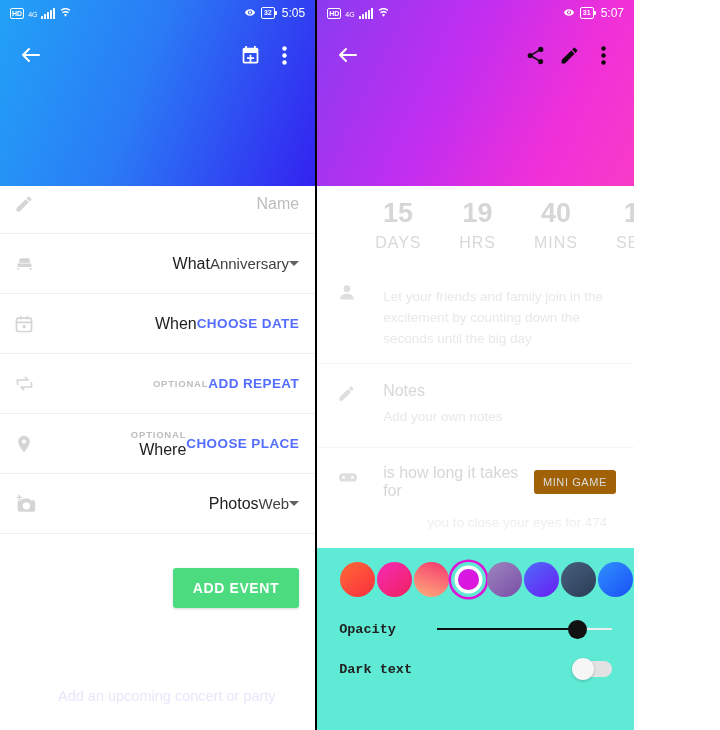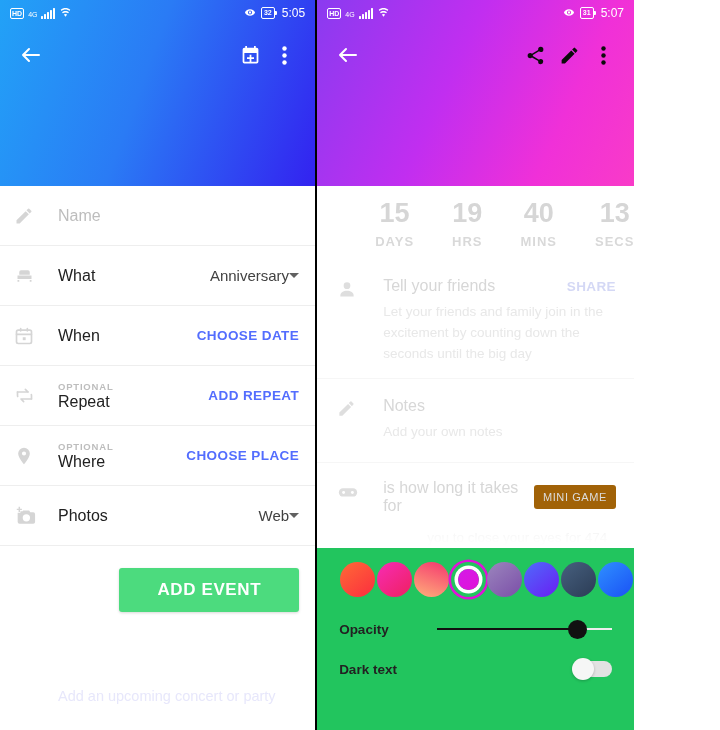--- a/index.html
+++ b/index.html
@@ -59,67 +59,68 @@
     position:absolute; top:0; left:0; width:100%; height:186px;
     background:linear-gradient(115deg,#8a3bf0 0%,#c12ef0 42%,#f030d8 75%,#f93bc8 100%);
   }
   .hero-text { position:absolute; left:58px; bottom:26px; z-index:4; }
   .hero-title { color:#fff; font-size:27px; font-weight:700; letter-spacing:.2px; }
   .hero-sub { color:#e7e7fb; font-size:14.5px; margin-top:8px; }
   .hero-text.rt .hero-title { font-size:26px; }
   .hero-text.rt .hero-sub { font-size:15px; font-weight:700; color:#ffffff; margin-top:6px; }
 
   
-  .list { position:absolute; top:186px; left:0; width:100%; }
+  .list { position:absolute; top:174px; left:0; width:100%;text-align:right; }
   .row {
     height:60px; display:flex; align-items:center;
     padding:0 16px 0 14px; border-bottom:1px solid #eeeeee;
     position:relative;
   }
   .row .ico { width:44px; display:flex; align-items:center; justify-content:flex-start; }
   .row .labels { flex:1; display:flex; flex-direction:column; justify-content:center; }
   .opt { font-size:9.5px; letter-spacing:.8px; color:#bdbdbd; font-weight:700; margin-bottom:1px; }
   .lbl { font-size:16px; color:#212121; }
   .lbl.ph { color:#bdbdbd; }
   .action { font-size:13.5px; font-weight:700; letter-spacing:.4px; color:#536dfe; }
   .value { font-size:15px; color:#424242; display:flex; align-items:center; }
   .caret { width:0;height:0;border-left:5px solid transparent;border-right:5px solid transparent;border-top:5px solid #616161; }
 
   .addbtn {
     position:absolute; right:16px; top:568px;
     background:#4cdb7e; color:#fff; border:none; border-radius:3px;
-    padding:12px 38px; font-size:17px; font-weight:700; letter-spacing:.6px;
+    padding:12px 20px; font-size:14px; font-weight:700; letter-spacing:.6px;
     cursor:pointer; box-shadow:0 1px 3px rgba(0,0,0,.16);
     font-family:"Liberation Sans", sans-serif;
   }
 
   
   .rcontent { position:absolute; top:186px; left:0; width:100%; }
   .countdown { display:flex; padding:14px 0 6px 58px; gap:38px; }
   .cd { text-align:center; width:46px; }
   .cd-num { font-size:27px; font-weight:700; color:#d6d6d6; line-height:1; }
-  .cd-lbl { font-size:13px; font-weight:700; letter-spacing:1px; color:#d9d9d9; margin-top:7px; }
+  .cd-lbl { font-size:16px; font-weight:400; letter-spacing:1px; color:#d9d9d9; margin-top:7px; }
 
   .rrow { display:flex; padding:0 18px 0 20px; }
   .rrow .ico { width:46px; padding-top:2px; }
   .rrow .body { flex:1; }
   .rtitle { font-size:16px; color:#d7d7d7; }
   .rdesc { font-size:13.5px; color:#e8e8e8; line-height:21px; margin-top:6px; }
   .rlink { font-size:13.5px; font-weight:700; letter-spacing:.4px; color:#d4d8f5; padding-top:2px; }
   .chip {
     font-size:11px; font-weight:400; letter-spacing:.6px; color:#dcdcdc;
     background:#a16207; border-radius:3px; padding:6px 9px;
   }
   .divider-lite { height:1px; background:#f6f6f6; margin:14px 0 0; }
 
   
   .sheet {
     position:absolute; left:0; bottom:0; width:100%; height:182px;
-    background:#22c55e; z-index:8;
+    background:#5eead4; z-index:8;
     box-shadow:0 -6px 14px rgba(255,255,255,.95);
+    font-family:Liberation Mono, monospace;
   }
   .sheet::before{
     content:""; position:absolute; top:-34px; left:0; width:100%; height:34px;
     background:linear-gradient(to bottom, rgba(255,255,255,0), #fff);
   }
   .swatches { display:flex; gap:0; padding:14px 0 0 22px; }
   .sw-wrap { width:47px; display:flex; align-items:center; justify-content:center; }
   .sw { width:35px; height:35px; border-radius:50%; cursor:pointer; }
   .sw-sel {
     width:35px;height:35px;border-radius:50%;
@@ -252,21 +253,20 @@
 
       <div class="row">
         <div class="ico">
           <svg width="21" height="21" viewBox="0 0 24 24" fill="none" stroke="#d5d5d5" stroke-width="1.9" stroke-linecap="round" stroke-linejoin="round">
               <path d="M4 8h12l-3-3M20 16H8l3 3"></path>
               <path d="M16 8v0M20 16v-4a4 4 0 0 0-.2-1M4 8v4a4 4 0 0 0 .2 1"></path>
             </svg>
         </div>
         <div class="labels">
           <span class="opt">OPTIONAL</span>
-          <span class="lbl">Repeat</span>
         </div>
         <div class="action">ADD REPEAT</div>
       </div>
 
       <div class="row">
         <div class="ico">
           <svg width="20" height="20" viewBox="0 0 24 24" fill="#d5d5d5">
               <path d="M12 2a7 7 0 0 0-7 7c0 5.2 7 13 7 13s7-7.8 7-13a7 7 0 0 0-7-7zm0 9.5A2.5 2.5 0 1 1 12 6.5a2.5 2.5 0 0 1 0 5z"></path>
             </svg>
         </div>
@@ -381,24 +381,20 @@
       </div>
 
       <div class="rrow" style="margin-top:22px">
         <div class="ico">
           <svg width="20" height="20" viewBox="0 0 24 24" fill="#dedede">
               <circle cx="12" cy="8" r="4"></circle>
               <path d="M4 20c0-4 3.6-6 8-6s8 2 8 6v1H4v-1z"></path>
             </svg>
         </div>
         <div class="body">
-          <div style="display:flex;align-items:flex-start">
-            <div class="rtitle" style="flex:1">Tell your friends</div>
-            <div class="rlink">SHARE</div>
-          </div>
           <div class="rdesc">Let your friends and family join in the excitement by counting down the seconds until the big day</div>
         </div>
       </div>
 
       <div class="divider-lite"></div>
 
       <div class="rrow" style="margin-top:18px">
         <div class="ico">
           <svg width="19" height="19" viewBox="0 0 24 24" fill="#dedede">
               <path d="M3 17.2V21h3.8L17.8 10 14 6.2 3 17.2zM20.7 7.1a1 1 0 0 0 0-1.4l-2.4-2.4a1 1 0 0 0-1.4 0L15 5.2 18.8 9l1.9-1.9z"></path>

